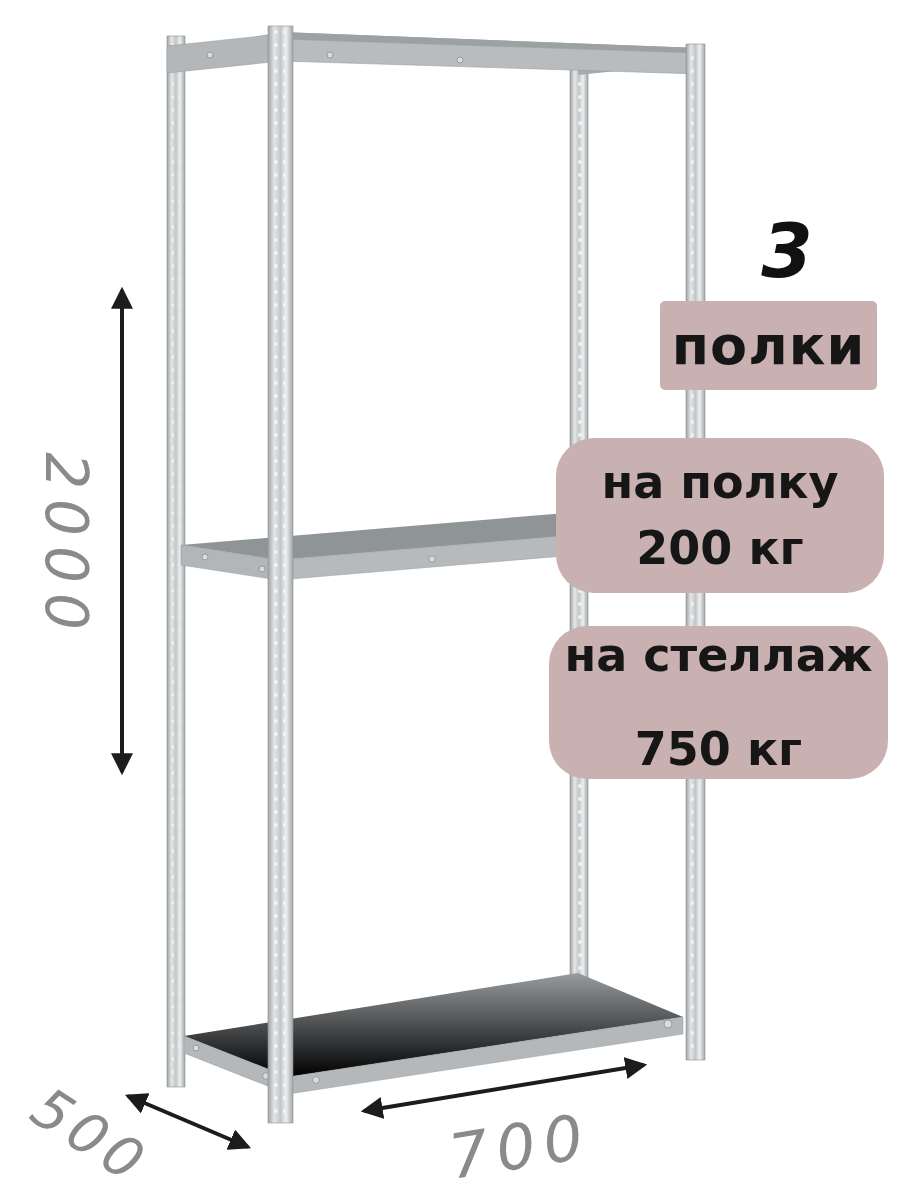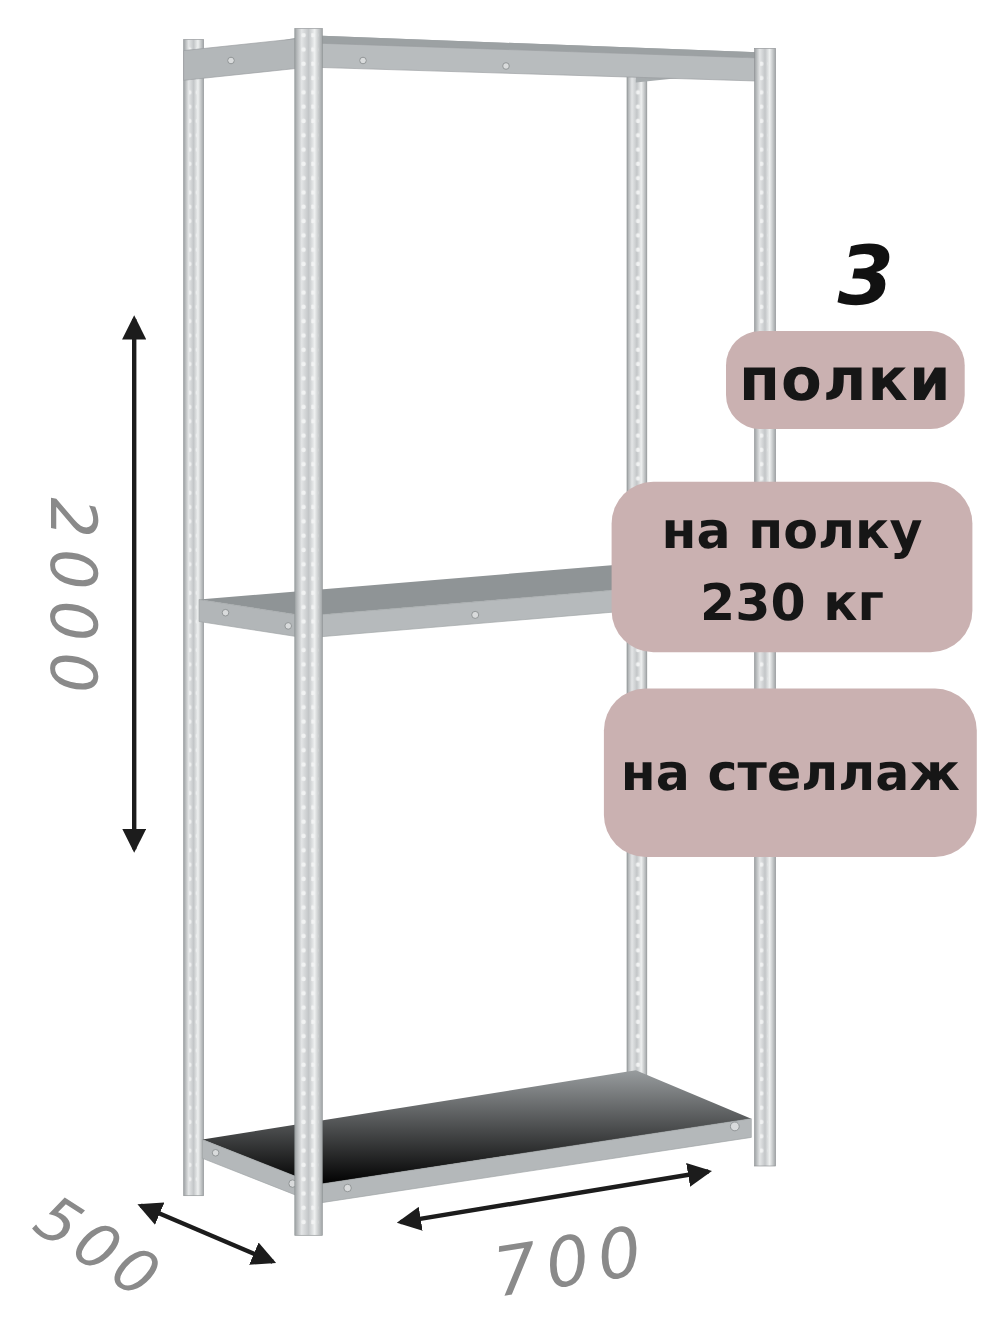--- a/index.html
+++ b/index.html
@@ -12,21 +12,21 @@
   .badge{
     position:absolute;background:#cab1b1;color:#161616;
     display:flex;flex-direction:column;align-items:center;justify-content:center;
     font-weight:bold;text-align:center;
   }
   #shelf-count-number{
     position:absolute;left:712px;top:214px;width:150px;
     font-size:74px;font-weight:bold;font-style:italic;color:#111111;
     text-align:center;line-height:1;
   }
-  #shelf-count-badge{left:660px;top:301px;width:217px;height:89px;border-radius:31px;font-size:54px;letter-spacing:1px;}
+  #shelf-count-badge{left:660px;top:301px;width:217px;height:89px;border-radius:5px;font-size:54px;letter-spacing:1px;}
   #shelf-load-badge{left:556px;top:438px;width:328px;height:155px;border-radius:38px;font-size:46px;line-height:1.42;}
   #rack-load-badge{left:549px;top:626px;width:339px;height:153px;border-radius:38px;font-size:46px;line-height:1.42;gap:28px;}
   .dim{
     position:absolute;color:#8a8a8a;font-style:italic;text-align:center;line-height:1;
     white-space:nowrap;
   }
   #height-dimension-label{left:-64px;top:517px;width:260px;font-size:58px;letter-spacing:10px;transform:rotate(90deg);}
   #depth-dimension-label{left:-10px;top:1108px;width:200px;font-size:56px;letter-spacing:6px;transform:rotate(33deg);}
   #width-dimension-label{left:410px;top:1116px;width:220px;font-size:62px;letter-spacing:8px;transform:rotate(-9deg);}
 </style>
@@ -123,20 +123,21 @@
   <div class="dim" id="width-dimension-label">700</div>
 
   <div id="shelf-count-number">3</div>
 
   <div class="badge" id="shelf-count-badge">
     <div>полки</div>
   </div>
 
   <div class="badge" id="shelf-load-badge">
     <div>на полку</div>
-    <div>230 кг</div>
+    <div>200 кг</div>
   </div>
 
   <div class="badge" id="rack-load-badge">
     <div>на стеллаж</div>
+    <div>750 кг</div>
   </div>
 
 </div>
 
 </body></html>

